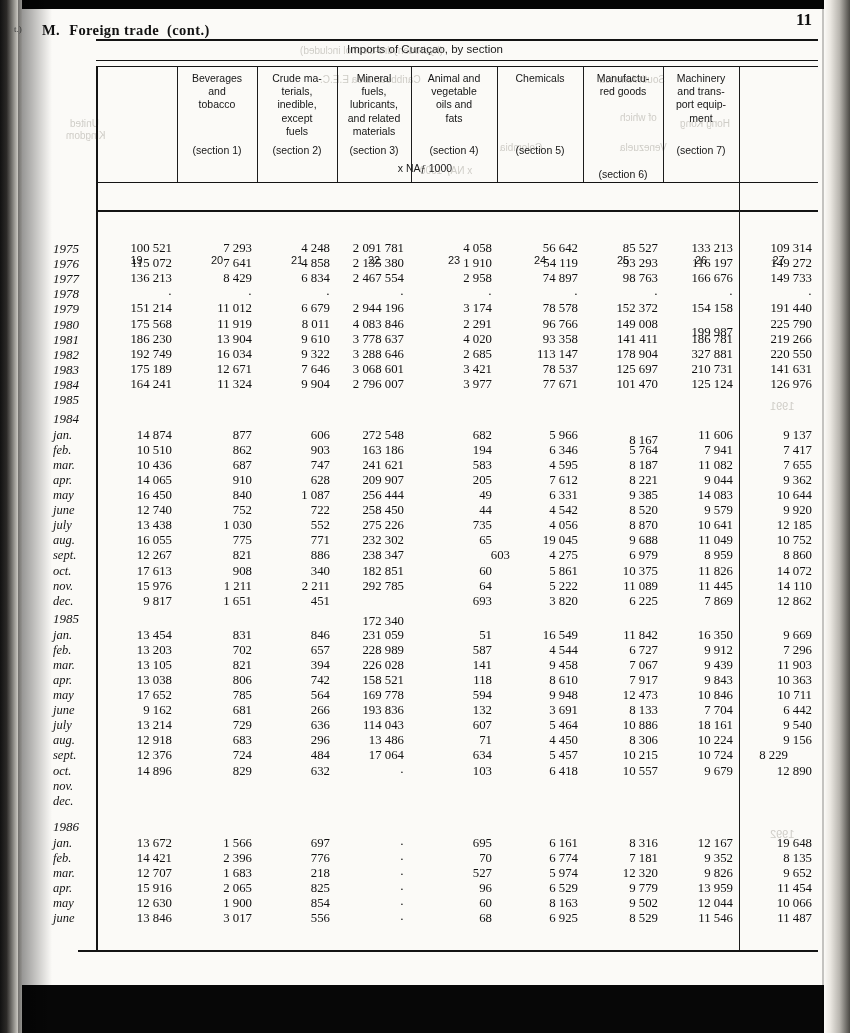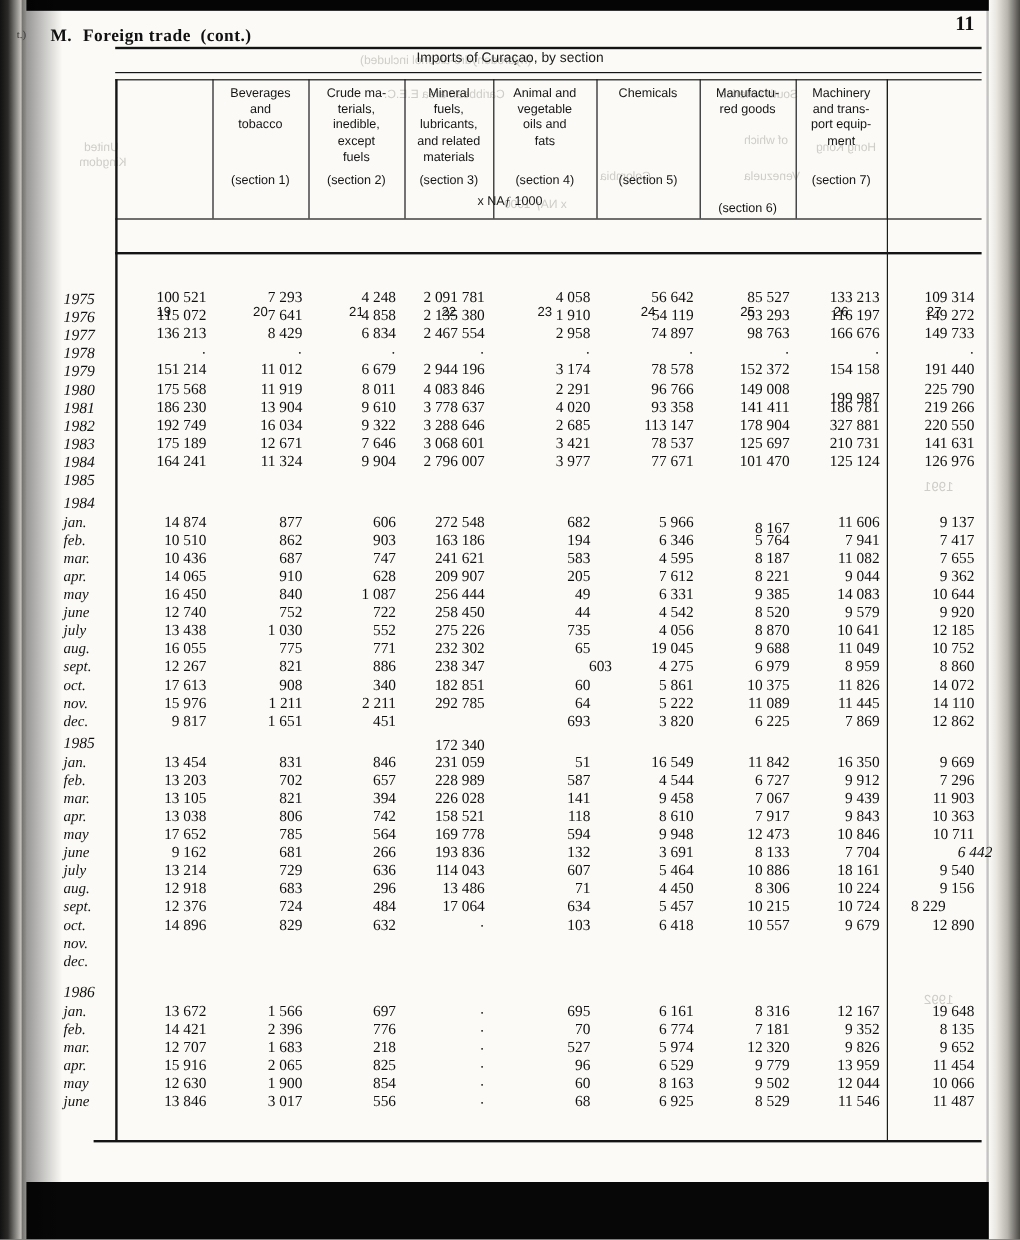--- a/index.html
+++ b/index.html
@@ -491,21 +491,21 @@
       <div class="cell" style="top: 688px; left: 692px; width: 120px;">10 711</div>
       <div class="rowlabel" style="top: 703.1px;">june</div>
       <div class="cell" style="top: 703.1px; left: 52px; width: 120px;">9 162</div>
       <div class="cell" style="top: 703.1px; left: 132px; width: 120px;">681</div>
       <div class="cell" style="top: 703.1px; left: 210px; width: 120px;">266</div>
       <div class="cell" style="top: 703.1px; left: 284px; width: 120px;">193 836</div>
       <div class="cell" style="top: 703.1px; left: 372px; width: 120px;">132</div>
       <div class="cell" style="top: 703.1px; left: 458px; width: 120px;">3 691</div>
       <div class="cell" style="top: 703.1px; left: 538px; width: 120px;">8 133</div>
       <div class="cell" style="top: 703.1px; left: 613px; width: 120px;">7 704</div>
-      <div class="cell" style="top: 703.1px; left: 707px; width: 120px; font-style: italic;">6 442</div>
+      <div class="cell" style="top: 703.1px; left: 692px; width: 120px;">6 442</div>
       <div class="rowlabel" style="top: 718.2px;">july</div>
       <div class="cell" style="top: 718.2px; left: 52px; width: 120px;">13 214</div>
       <div class="cell" style="top: 718.2px; left: 132px; width: 120px;">729</div>
       <div class="cell" style="top: 718.2px; left: 210px; width: 120px;">636</div>
       <div class="cell" style="top: 718.2px; left: 284px; width: 120px;">114 043</div>
       <div class="cell" style="top: 718.2px; left: 372px; width: 120px;">607</div>
       <div class="cell" style="top: 718.2px; left: 458px; width: 120px;">5 464</div>
       <div class="cell" style="top: 718.2px; left: 538px; width: 120px;">10 886</div>
       <div class="cell" style="top: 718.2px; left: 613px; width: 120px;">18 161</div>
       <div class="cell" style="top: 718.2px; left: 692px; width: 120px;">9 540</div>

